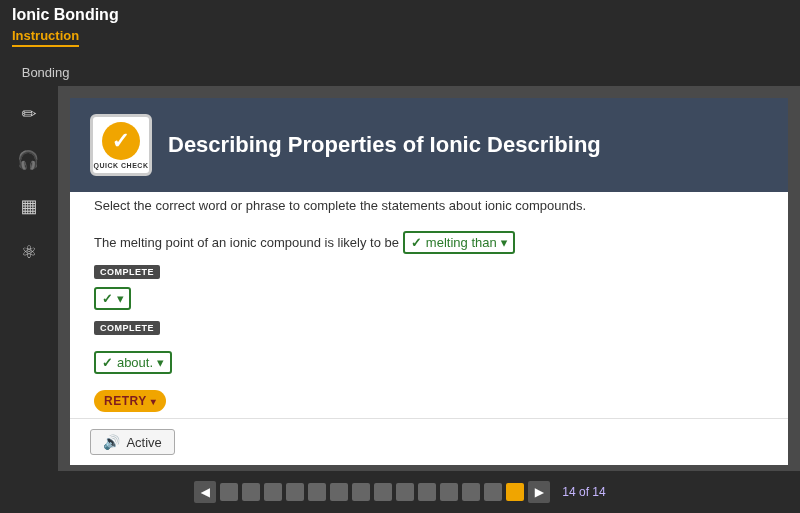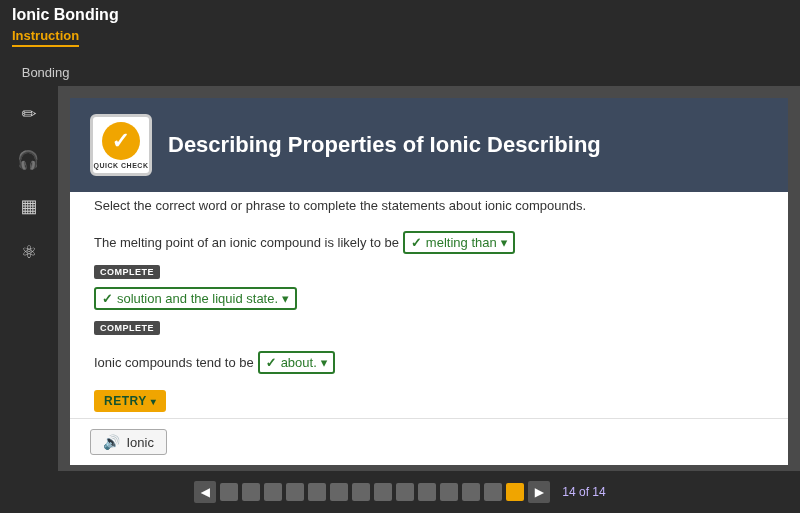--- a/index.html
+++ b/index.html
@@ -187,25 +187,25 @@
       letter-spacing: 0.5px;
       margin-bottom: 8px;
       margin-top: 2px;
     }
 
     .retry-btn {
       display: inline-flex;
       align-items: center;
       gap: 4px;
       background: #f0a500;
-      color: #14532d;
+      color: #7f1d1d;
       font-size: 12px;
       font-weight: bold;
       padding: 4px 10px;
-      border-radius: 3px;
+      border-radius: 11px;
       cursor: pointer;
       margin-top: 8px;
       border: none;
       text-transform: uppercase;
       letter-spacing: 0.5px;
     }
     .retry-btn .arrow {
       font-size: 10px;
     }
 
@@ -316,51 +316,49 @@
 
         
         <div>
           <span class="complete-badge">COMPLETE</span>
         </div>
 
         
         <div class="statement-row">
           <span class="dropdown-correct">
             <span class="check">✓</span>
-            <span>solution and the liquid state.</span>
             <span>▾</span>
           </span>
         </div>
 
         
         <div style="margin-bottom:8px;">
           <span class="complete-badge">COMPLETE</span>
         </div>
 
         
         <div class="statement-row">
-          <span>Ionic compounds tend to be</span>
           <span class="dropdown-correct">
             <span class="check">✓</span>
             <span>about.</span>
             <span>▾</span>
           </span>
         </div>
 
         
         <button class="retry-btn">
           <span>RETRY</span>
           <span class="arrow">▾</span>
         </button>
       </div>
 
       <div class="card-footer">
         <button class="intro-btn">
           <span class="speaker-icon">🔊</span>
-          <span>Ionic</span>
+          <span>Active</span>
         </button>
       </div>
 
     </div>
   </div>
 </div>
 
 <div class="bottom-nav">
   <button class="nav-arrow">◀</button>
   <div class="nav-dot"></div>

